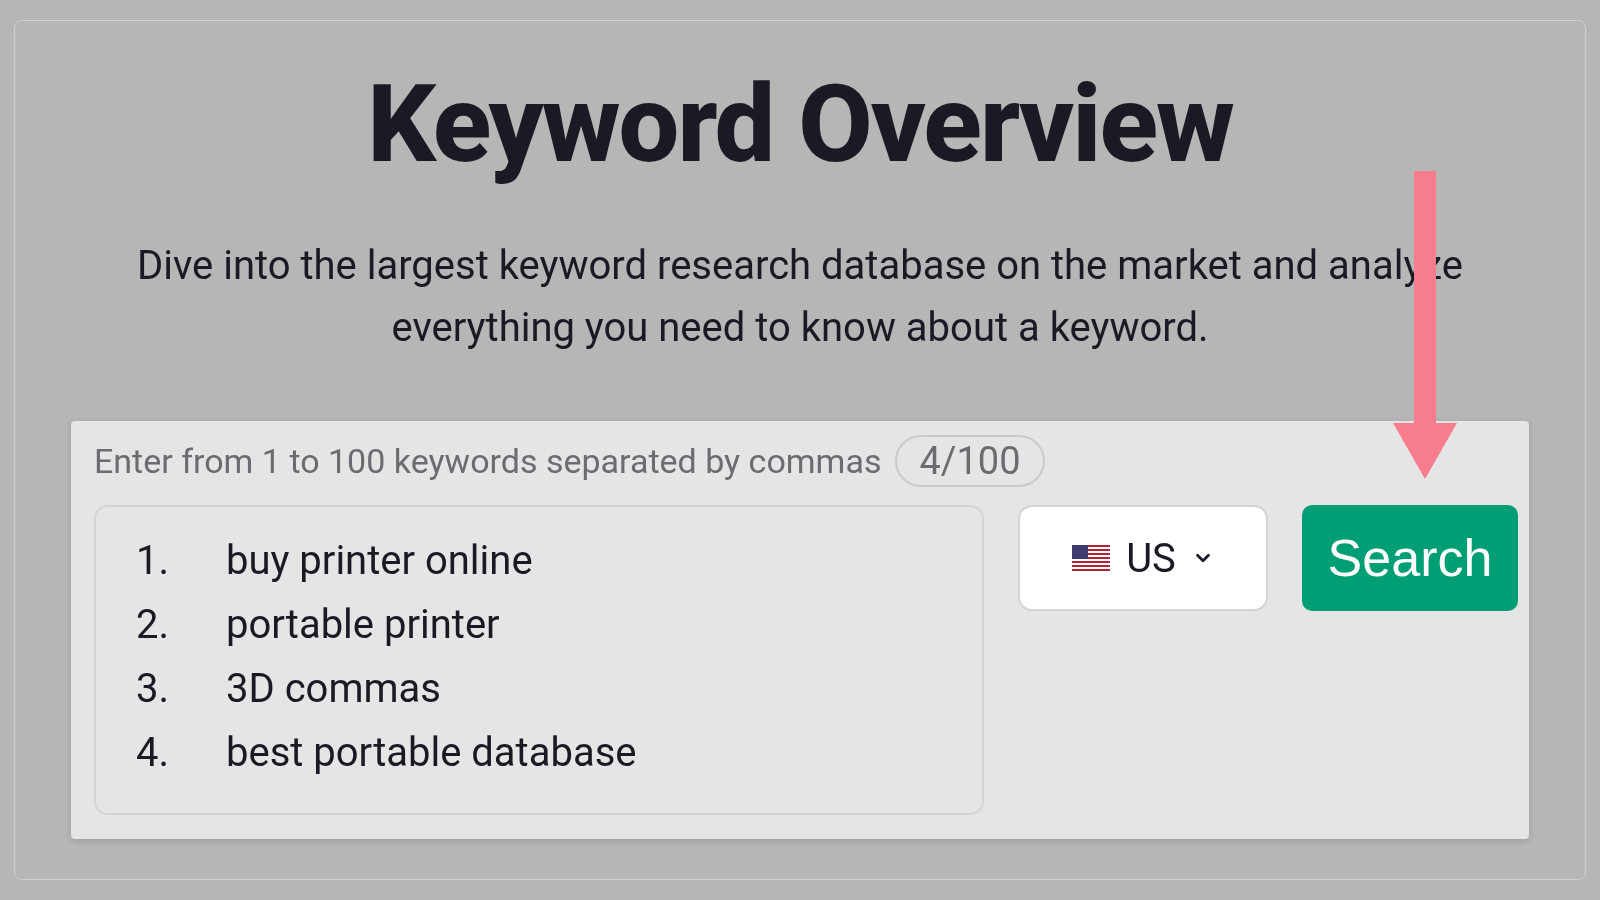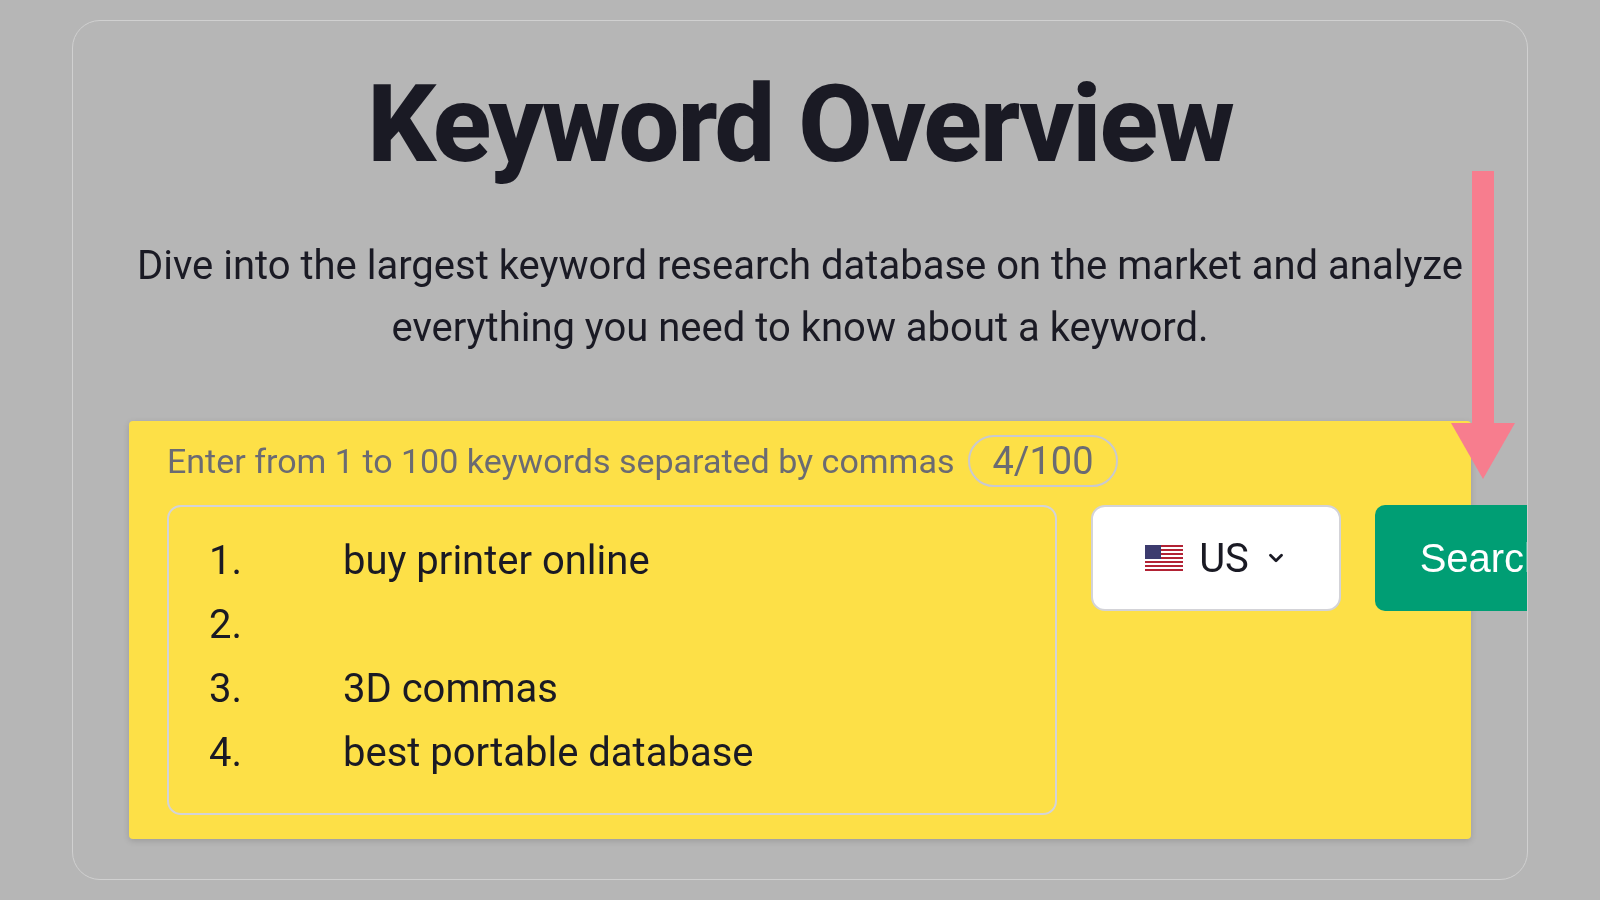--- a/index.html
+++ b/index.html
@@ -6,25 +6,25 @@
   html, body { width: 1600px; height: 900px; }
   body {
     background: #b6b6b6;
     font-family: -apple-system, BlinkMacSystemFont, "Segoe UI", Roboto, Helvetica, Arial, sans-serif;
     display: flex;
     align-items: center;
     justify-content: center;
     position: relative;
   }
   .panel {
-    width: 1456px;
+    width: 1572px;
     height: 860px;
     background: #b6b6b6;
     border: 1px solid #d0d0d0;
-    border-radius: 28px;
+    border-radius: 8px;
     position: relative;
     overflow: hidden;
   }
   .header-area {
     text-align: center;
     padding-top: 40px;
   }
   .title {
     font-size: 108px;
     font-weight: 800;
@@ -37,23 +37,23 @@
     color: #1a1a24;
     margin-top: 48px;
     line-height: 1.55;
     padding: 0 60px;
   }
   .search-card {
     position: absolute;
     left: 56px;
     right: 56px;
     bottom: 40px;
-    background: #fde047;
+    background: #e5e5e5;
     border-radius: 4px;
-    padding: 14px 22px 24px 38px;
+    padding: 14px 22px 24px 23px;
     box-shadow: 0 2px 6px rgba(0,0,0,0.15);
   }
   .helper-row {
     display: flex;
     align-items: center;
     gap: 14px;
     margin-bottom: 18px;
   }
   .helper-text {
     font-size: 34px;
@@ -88,21 +88,20 @@
   }
   .kw-num {
     width: 100px;
     color: #1a1a24;
     font-weight: 400;
     text-align: left;
     padding-left: 10px;
   }
   .kw-text {
     font-weight: 400;
-    margin-left: 44px;
   }
   .country-select {
     flex: 0 0 250px;
     height: 106px;
     border: 2px solid #d3d3d8;
     border-radius: 14px;
     display: flex;
     align-items: center;
     justify-content: center;
     gap: 16px;
@@ -132,21 +131,21 @@
     width: 22px; height: 22px;
   }
   .chev svg { width: 100%; height: 100%; }
   .search-btn {
     flex: 0 0 216px;
     height: 106px;
     background: #009e74;
     color: #ffffff;
     border: none;
     border-radius: 10px;
-    font-size: 40px;
+    font-size: 52px;
     font-weight: 500;
     cursor: pointer;
   }
   
   .annot-arrow {
     position: absolute;
     left: 1388px;
     top: 150px;
     width: 44px;
     height: 330px;
@@ -188,20 +187,21 @@
 
     <div class="input-row">
 
       <div class="keyword-box">
         <div class="kw-line">
           <span class="kw-num">1.</span>
           <span class="kw-text">buy printer online</span>
         </div>
         <div class="kw-line">
           <span class="kw-num">2.</span>
+          <span class="kw-text">portable printer</span>
         </div>
         <div class="kw-line">
           <span class="kw-num">3.</span>
           <span class="kw-text">3D commas</span>
         </div>
         <div class="kw-line">
           <span class="kw-num">4.</span>
           <span class="kw-text">best portable database</span>
         </div>
       </div>

